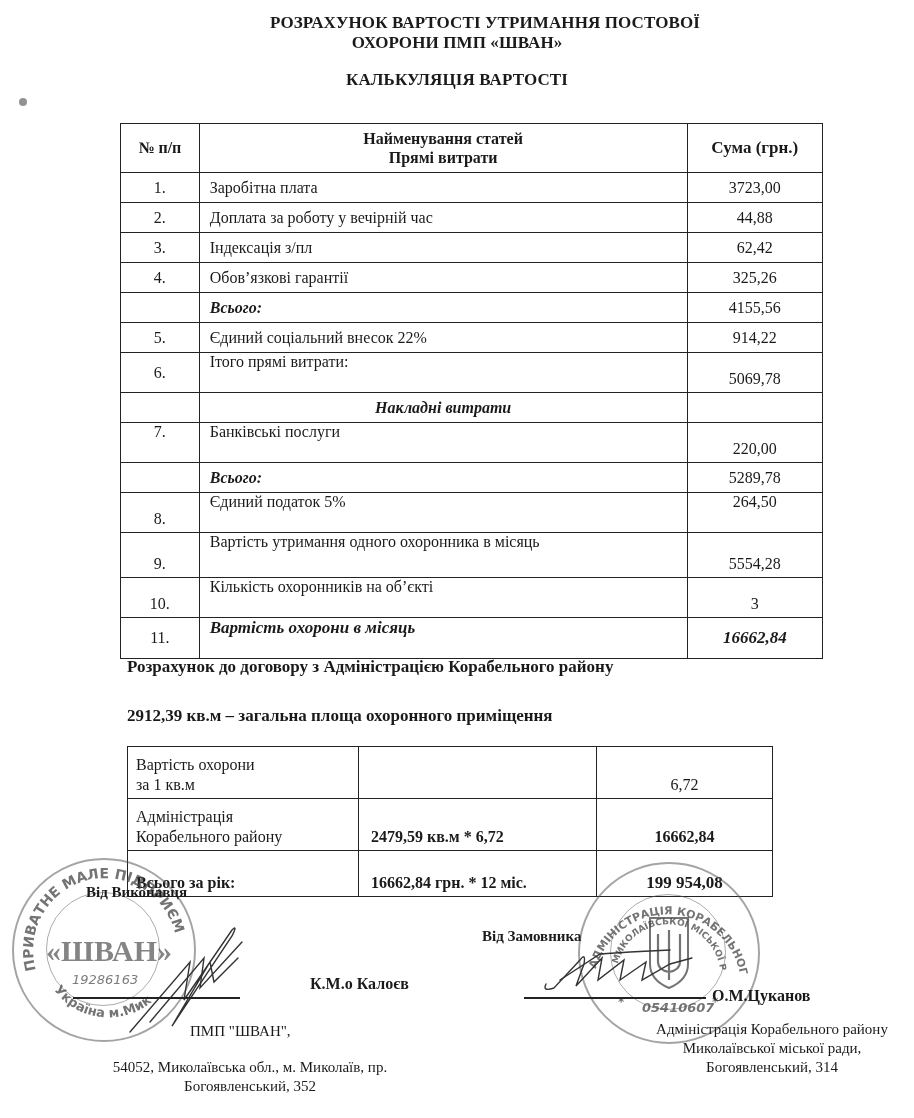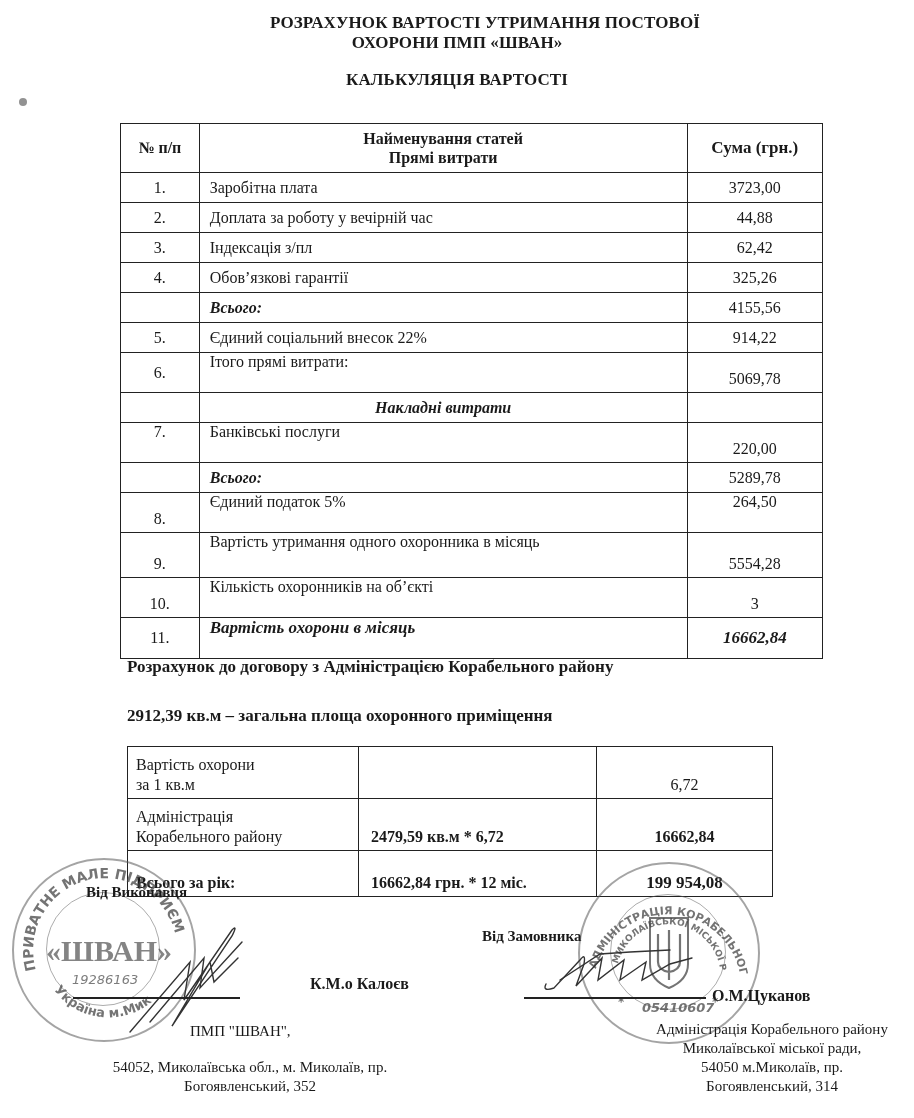--- a/index.html
+++ b/index.html
@@ -233,15 +233,14 @@
 <div class="abs lbl" style="left:482px;top:928px;">Від Замовника</div>
 <svg class="abs signature" style="left:540px;top:940px;" width="170" height="60">
   <path d="M6 44 Q2 52 14 48 L40 20 Q46 12 44 24 L36 46 L62 18 L58 40 L84 20 L80 40 L106 22 L102 40 L130 24 L152 18"></path>
   <path d="M20 40 L60 14 L90 12 L130 10"></path>
 </svg>
 <div class="abs sigline" style="left:524px;top:997px;width:182px;"></div>
 <div class="abs name" style="left:712px;top:975px;margin-top:12px;">О.М.Цуканов</div>
 <div class="abs addr" style="left:630px;top:1020px;width:284px;">
   <div>Адміністрація Корабельного району</div>
   <div>Миколаївської міської ради,</div>
-  <div>54050 м.Миколаїв, пр.</div>
   <div>Богоявленський, 314</div>
 </div>
 
 </body></html>

